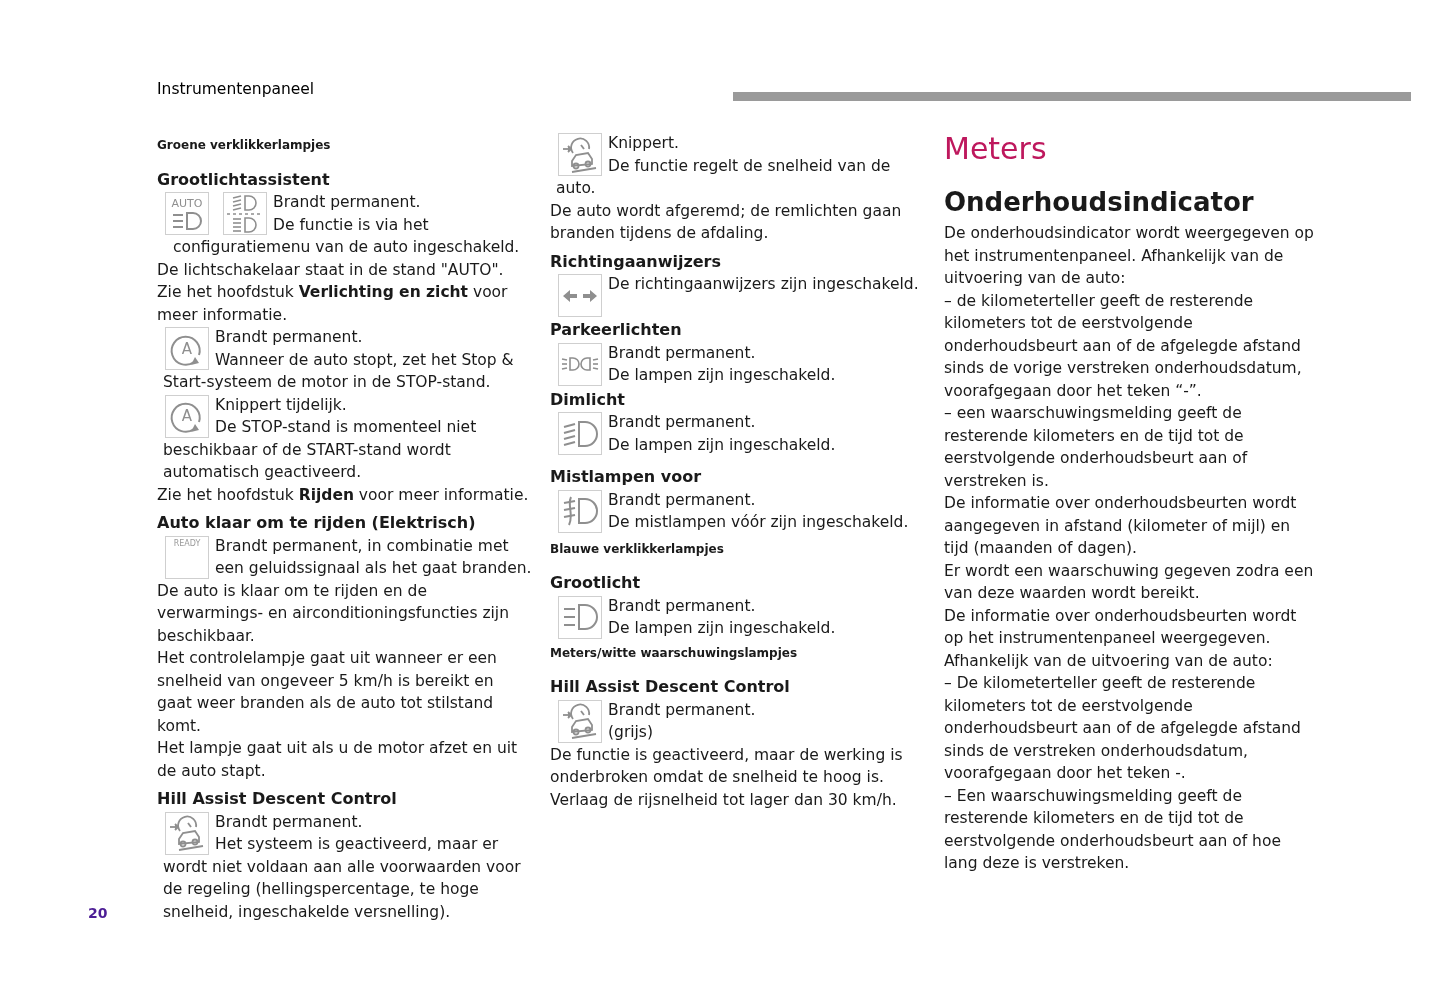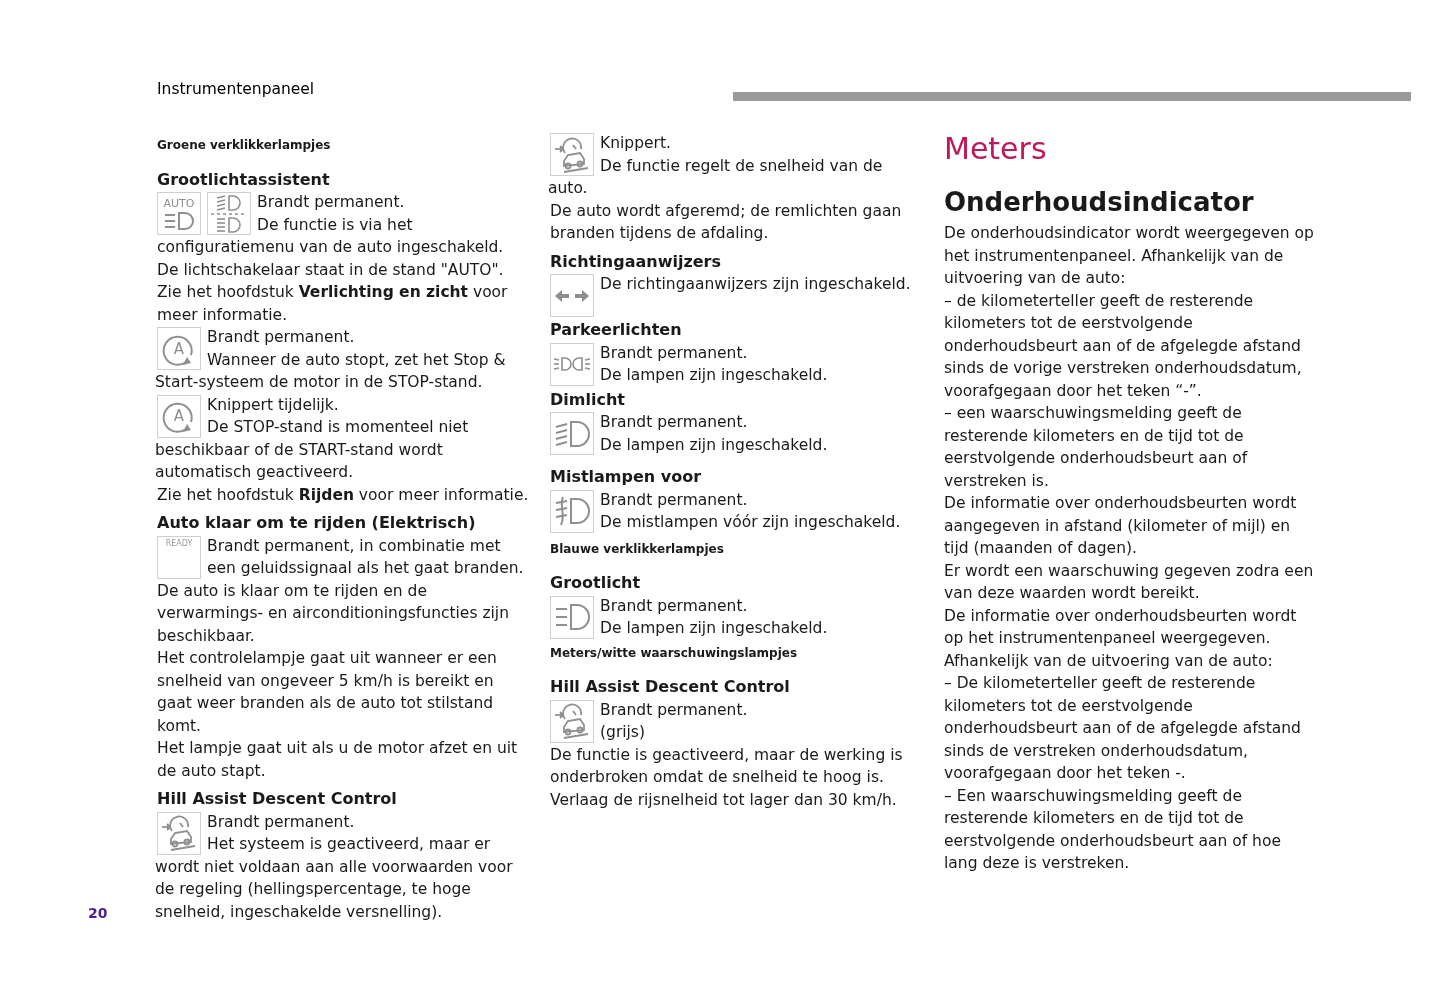--- a/index.html
+++ b/index.html
@@ -12,21 +12,21 @@
   .col1 { left: 157px; width: 375px; }
   .col2 { left: 550px; width: 370px; top: 132px; }
   .col3 { left: 944px; width: 372px; }
   .h-sec { font-weight: bold; font-size: 12px; margin: 2px 0 12px 0; }
   .h-sub { font-weight: bold; font-size: 16px; margin: 0; }
   .para { margin: 0; }
   .lamp { display: flex; gap: 6px; align-items: flex-start; }
   .lamp .text { flex: 1; }
   .icons { display: flex; gap: 6px; flex-shrink: 0; padding-top: 1px; }
   .icon { width: 44px; height: 43px; border: 1px solid #cfcfcf; box-sizing: border-box;
-          display: flex; align-items: center; justify-content: center; background: #fff; }
+          display: flex; align-items: center; justify-content: center; background: #fff; margin-left: 8px; }
   .icon svg { width: 40px; height: 40px; }
   .gap { height: 6px; }
   .meters { font-size: 30px; color: #be185d; margin: 0 0 20px 0; line-height: 34px; }
   .h-big { font-size: 26px; font-weight: bold; margin: 12px 0 4px 0; line-height: 32px; }
 </style>
 </head>
 <body>
 
 <div class="running-head">Instrumentenpaneel</div>
 <div class="head-bar"></div>

